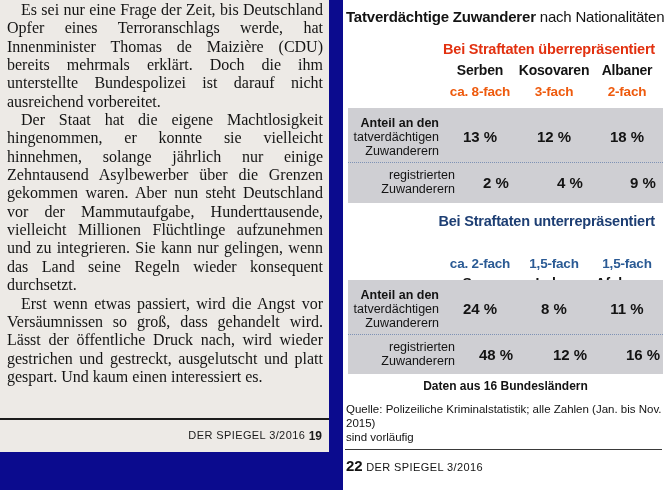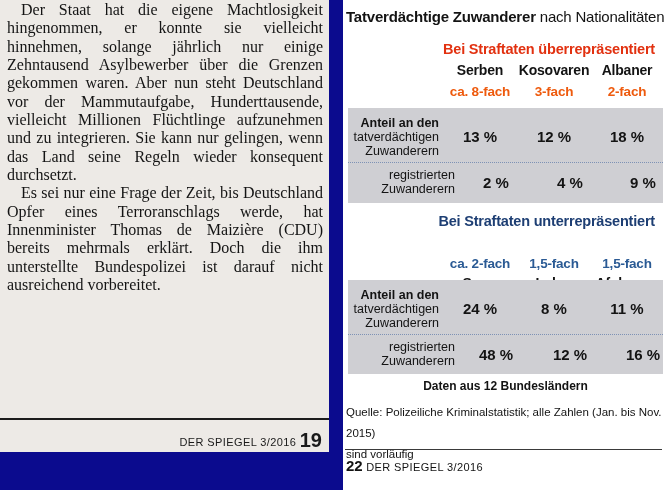--- a/index.html
+++ b/index.html
@@ -8,21 +8,21 @@
 
   
   .left-page { position:absolute; left:0; top:0; width:329px; height:452px; background:#edeae6; }
   .article { position:absolute; left:7px; right:6px; top:1px;
              font-family:"Liberation Serif","DejaVu Serif",serif;
              font-size:16px; line-height:18.35px; text-align:justify; color:#141414;
              hyphens:auto; -webkit-hyphens:auto; }
   .article p { text-indent:14px; }
   .left-rule { position:absolute; left:0; top:418px; width:329px; height:2px; background:#1c1c1c; }
   .left-footer { position:absolute; right:7px; top:429px; font-size:11px; letter-spacing:0.4px; color:#1a1a1a; white-space:nowrap; }
-  .left-footer b { font-size:20px; letter-spacing:0; vertical-align:-1px; }
+  .left-footer b { font-size:12px; letter-spacing:0; vertical-align:-1px; }
 
   
   .navy-vbar { position:absolute; left:329px; top:0; width:14px; height:490px; background:#0b0b8e; }
   .navy-band { position:absolute; left:0; top:452px; width:343px; height:38px; background:#0b0b8e; }
 
   
   .right-page { position:absolute; left:343px; top:0; width:323px; height:490px; background:#ffffff; color:#131313; }
   .ig-title { position:absolute; left:3px; top:8px; font-size:15px; letter-spacing:-0.2px; white-space:nowrap; }
   .ig-title .b { font-weight:700; }
 
@@ -44,35 +44,36 @@
   .graybox.s2 { top:280px; height:94px; }
   .trow { display:grid; grid-template-columns:95px 74px 74px 72px; align-items:center; }
   .trow .lbl { text-align:right; font-size:12.5px; line-height:14px; padding-right:4px; }
   .trow .lbl .b { font-weight:700; }
   .trow .val { text-align:center; font-weight:700; font-size:15px; }
   .trow.r1 { height:54px; padding-top:3px; }
   .trow.r2 { height:39px; border-top:1px dotted #7e92b5;padding-left:16px; }
 
   .caption { position:absolute; left:5px; top:379px; width:315px; text-align:center;
              font-weight:700; font-size:12px; }
-  .source { position:absolute; left:3px; top:402px; width:318px; font-size:11.5px; line-height:21px; }
+  .source { position:absolute; left:3px; top:402px; width:318px; font-size:11.5px; line-height:14px; }
   .right-rule { position:absolute; left:2px; top:449px; width:317px; height:1px; background:#3a3a3a; }
   .right-footer { position:absolute; left:3px; top:457px; white-space:nowrap; }
   .right-footer b { font-size:15px; }
   .right-footer .mag { font-size:11px; letter-spacing:0.4px; }
 </style>
 </head>
 <body>
 
 <div class="screen">
 
   <div class="left-page">
     <div class="article">
+      <p>Es sei nur eine Frage der Zeit, bis Deutschland Opfer eines Terroranschlags werde, hat Innenminister Thomas de Maizière (CDU) bereits mehrmals erklärt. Doch die ihm unterstellte Bundespolizei ist darauf nicht ausreichend vorbereitet.</p>
       <p>Der Staat hat die eigene Machtlosigkeit hingenommen, er konnte sie vielleicht hinnehmen, solange jährlich nur einige Zehntausend Asylbewerber über die Grenzen gekommen waren. Aber nun steht Deutschland vor der Mammutaufgabe, Hunderttausende, vielleicht Millionen Flüchtlinge aufzunehmen und zu integrieren. Sie kann nur gelingen, wenn das Land seine Regeln wieder konsequent durchsetzt.</p>
-      <p>Es sei nur eine Frage der Zeit, bis Deutschland Opfer eines Terroranschlags werde, hat Innenminister Thomas de Maizière (CDU) bereits mehrmals erklärt. Doch die ihm unterstellte Bundespolizei ist darauf nicht ausreichend vorbereitet.</p>
+      <p>Erst wenn etwas passiert, wird die Angst vor Versäumnissen so groß, dass gehandelt wird. Lässt der öffentliche Druck nach, wird wieder gestrichen und gestreckt, ausgelutscht und platt gespart. Und kaum einen interessiert es.</p>
     </div>
     <div class="left-rule"></div>
     <div class="left-footer"><span>DER SPIEGEL 3/2016 </span><b>19</b></div>
   </div>
 
   <div class="navy-band"></div>
   <div class="navy-vbar"></div>
 
   <div class="right-page">
 
@@ -141,20 +142,20 @@
         <div class="lbl">
           <div>registrierten</div>
           <div>Zuwanderern</div>
         </div>
         <div class="val">48 %</div>
         <div class="val">12 %</div>
         <div class="val">16 %</div>
       </div>
     </div>
 
-    <div class="caption">Daten aus 12 Bundesländern</div>
+    <div class="caption">Daten aus 16 Bundesländern</div>
     <div class="source"><span>Quelle: Polizeiliche Kriminalstatistik; alle Zahlen (Jan. bis Nov. 2015)</span><br><span>sind vorläufig</span></div>
 
     <div class="right-rule"></div>
     <div class="right-footer"><b>22</b><span class="mag"> DER SPIEGEL 3/2016</span></div>
   </div>
 
 </div>
 
 </body></html>

